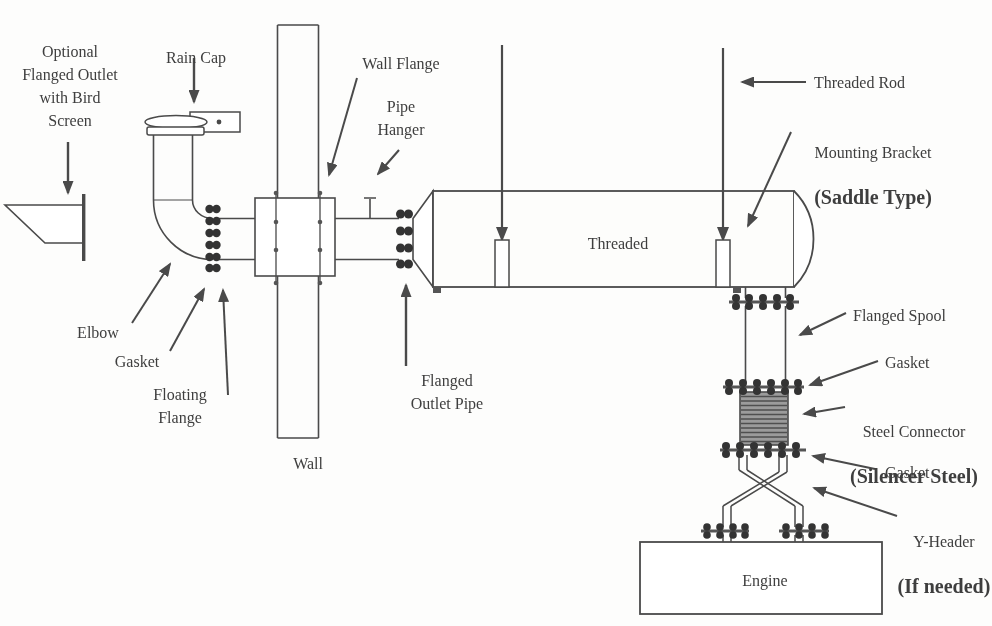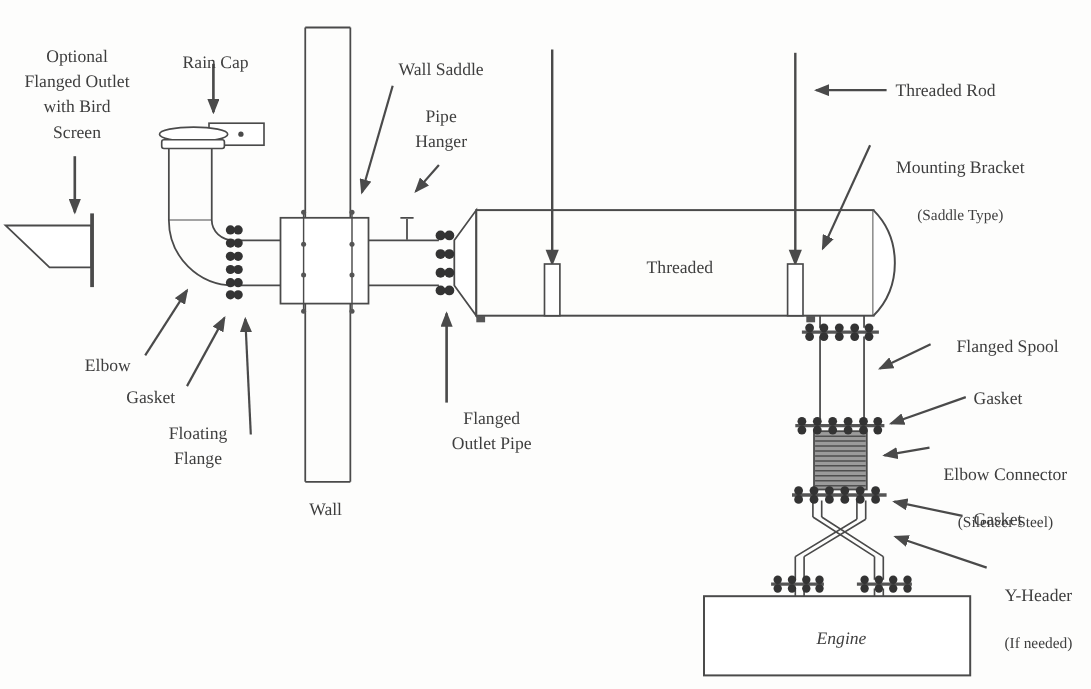--- a/index.html
+++ b/index.html
@@ -4,21 +4,21 @@
 <style>
   :root{
     --bg:#fdfdfc; --line:#4a4a4a; --text:#3e3e3e; --bolt:#333333; --flex:#9b9b9b;
   }
   html,body{margin:0;padding:0;background:var(--bg);}
   .stage{position:relative;width:992px;height:626px;background:var(--bg);overflow:hidden;
          font-family:"Liberation Serif", serif;}
   .stage svg{position:absolute;left:0;top:0;}
   .lbl{position:absolute;color:var(--text);font-size:16px;line-height:23px;
        white-space:pre-line;text-align:center;}
-  .lbl .sub{font-size:14px;line-height:20px;}
+  .lbl .sub{font-size:20px;line-height:20px;font-weight:bold;}
   .left{text-align:left;}
 </style>
 </head>
 <body>
 
 <div class="stage">
 
 <svg width="992" height="626" viewBox="0 0 992 626">
   <defs>
     <marker id="ah" markerUnits="userSpaceOnUse" markerWidth="14" markerHeight="11" refX="12" refY="5.5" orient="auto">
@@ -224,57 +224,57 @@
   </g>
 </svg>
 
 <div class="lbl" style="left:6px;top:40px;width:128px;">Optional
 Flanged Outlet
 with Bird
 Screen</div>
 
 <div class="lbl" style="left:152px;top:46px;width:88px;">Rain Cap</div>
 
-<div class="lbl" style="left:340px;top:52px;width:122px;">Wall Saddle</div>
+<div class="lbl" style="left:340px;top:52px;width:122px;">Wall Flange</div>
 
 <div class="lbl" style="left:360px;top:95px;width:82px;">Pipe
 Hanger</div>
 
 <div class="lbl left" style="left:814px;top:71px;width:130px;">Threaded Rod</div>
 
 <div class="lbl" style="left:790px;top:118px;width:166px;">
   <div>Mounting Bracket</div>
   <div class="sub">(Saddle Type)</div>
 </div>
 
 <div class="lbl" style="left:576px;top:232px;width:84px;">Threaded</div>
 
 <div class="lbl" style="left:66px;top:321px;width:64px;">Elbow</div>
 
 <div class="lbl" style="left:104px;top:350px;width:66px;">Gasket</div>
 
 <div class="lbl" style="left:142px;top:383px;width:76px;">Floating
 Flange</div>
 
-<div class="lbl" style="left:269px;top:452px;width:54px;">Wall</div>
+<div class="lbl" style="left:269px;top:452px;width:54px;text-align:right;">Wall</div>
 
 <div class="lbl" style="left:394px;top:369px;width:106px;">Flanged
 Outlet Pipe</div>
 
-<div class="lbl left" style="left:853px;top:304px;width:126px;text-align:center;">Flanged Spool</div>
+<div class="lbl left" style="left:853px;top:304px;width:126px;">Flanged Spool</div>
 
 <div class="lbl left" style="left:885px;top:351px;width:66px;">Gasket</div>
 
 <div class="lbl" style="left:843px;top:397px;width:142px;">
-  <div>Elbow Connector</div>
+  <div>Steel Connector</div>
   <div class="sub">(Silencer Steel)</div>
 </div>
 
 <div class="lbl left" style="left:885px;top:461px;width:66px;">Gasket</div>
 
 <div class="lbl" style="left:893px;top:507px;width:102px;">
   <div>Y-Header</div>
   <div class="sub">(If needed)</div>
 </div>
 
-<div class="lbl" style="left:722px;top:569px;width:86px;font-style:italic;">Engine</div>
+<div class="lbl" style="left:722px;top:569px;width:86px;">Engine</div>
 
 </div>
 
 </body></html>

